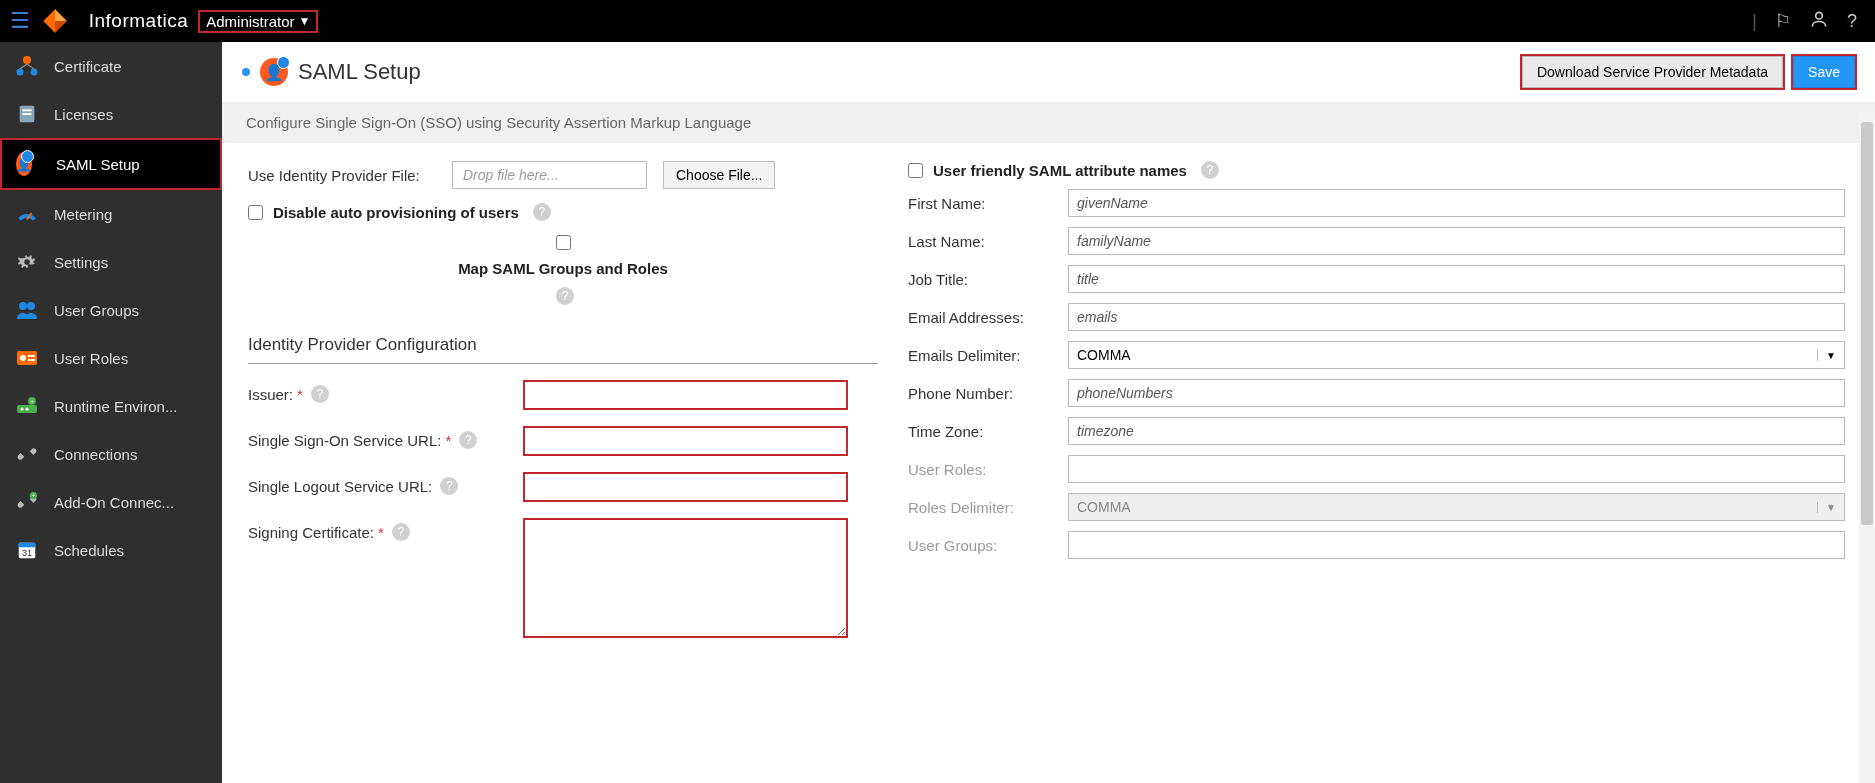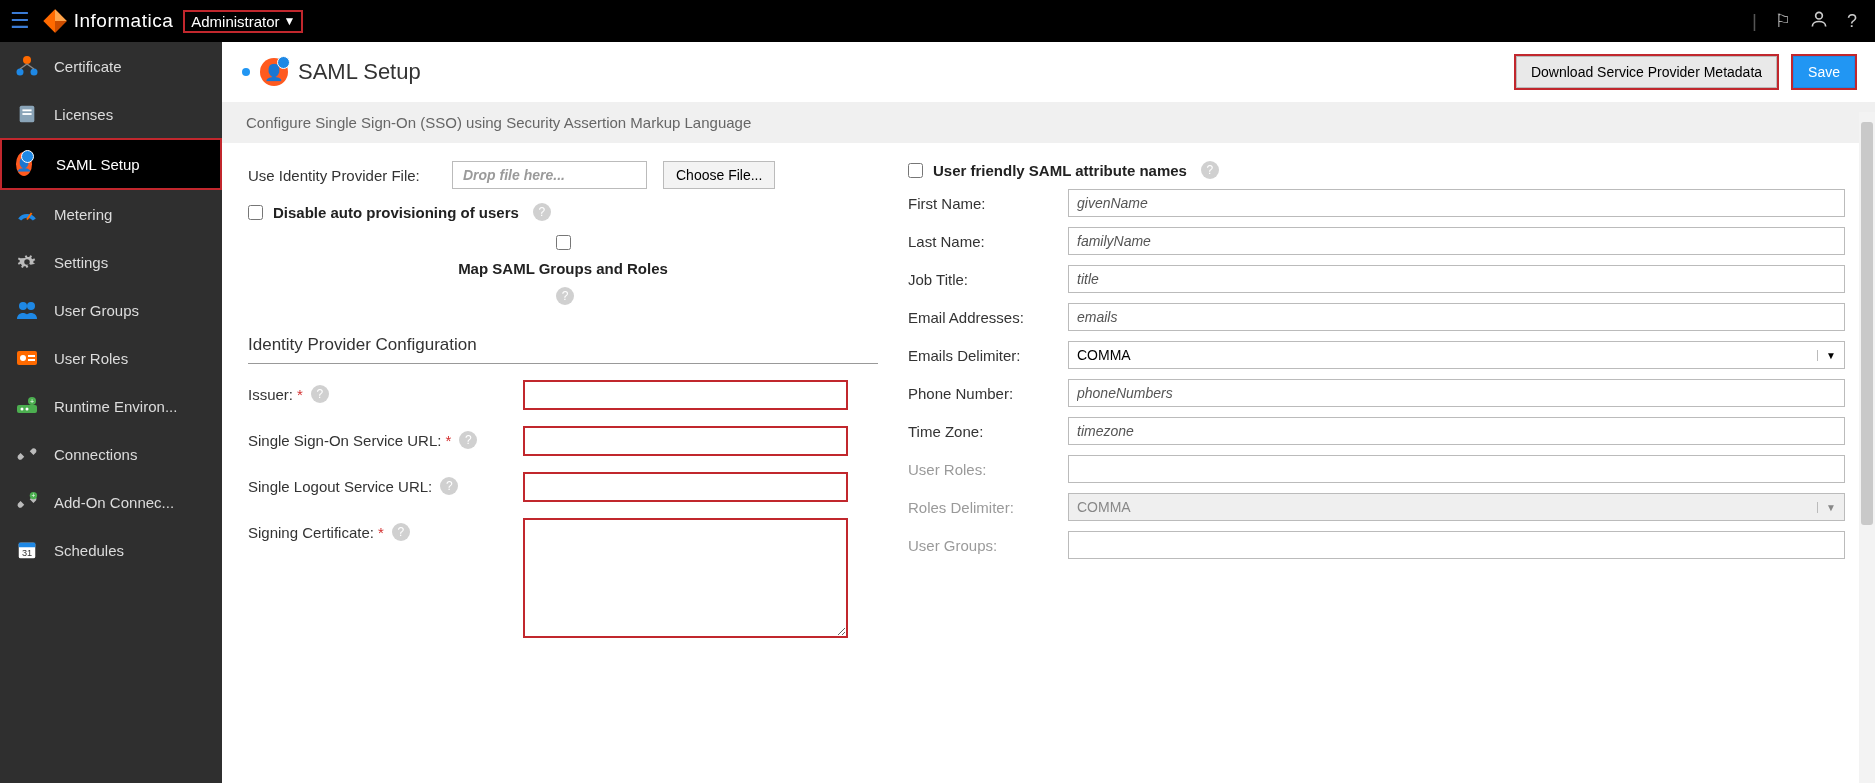--- a/index.html
+++ b/index.html
@@ -2,21 +2,21 @@
 <html><head>
 <meta charset="utf-8">
 <style>
   * { box-sizing: border-box; margin: 0; padding: 0; font-family: -apple-system, BlinkMacSystemFont, "Segoe UI", Arial, sans-serif; }
   html, body { height: 100%; }
   body { display: flex; flex-direction: column; overflow: hidden; background: #fff; }
 
   
   .topbar { background: #000; height: 42px; display: flex; align-items: center; padding: 0 10px; color: #fff; font-size: 19px; }
   .topbar .hamburger { color: #3a7bd5; font-size: 22px; margin-right: 12px; cursor: pointer; }
-  .logo-wrap { display: flex; align-items: center; gap: 6px; }
+  .logo-wrap { display: flex; align-items: center; gap: 21px; }
   .logo-mark svg { display:block; }
   .logo-text { font-weight: 300; letter-spacing: 0.5px; }
   .app-switch { margin-left: 10px; border: 2px solid #c1272d; padding: 1px 6px; display: flex; align-items: center; gap: 4px; font-size: 15px; }
   .app-switch .chev { font-size: 12px; }
   .topbar-right { margin-left: auto; display: flex; align-items: center; gap: 18px; padding-right: 8px; }
   .topbar-icon { color: #ccc; cursor: pointer; font-size: 18px; }
 
   
   .body-row { flex: 1; display: flex; min-height: 0; }
 
@@ -24,33 +24,33 @@
   .side-item { display: flex; align-items: center; gap: 14px; padding: 12px 14px; font-size: 15px; cursor: pointer; white-space: nowrap; overflow: hidden; text-overflow: ellipsis; }
   .side-item.active { background: #000; color: #fff; border: 2px solid #c1272d; }
   .side-icon { width: 26px; height: 24px; display: flex; align-items: center; justify-content: center; font-size: 18px; }
 
   .content { flex: 1; display: flex; flex-direction: column; min-width: 0; background:#fff; }
   .page-header { display: flex; align-items: center; padding: 14px 20px 14px 20px; }
   .dirty-dot { width: 8px; height: 8px; border-radius: 50%; background: #2196f3; margin-right: 10px; }
   .page-icon { width: 28px; height: 28px; border-radius: 50%; background: #ff5a1f; display:flex;align-items:center;justify-content:center;color:#fff;font-size:16px;margin-right:10px;position:relative; }
   .page-icon::after { content:''; position:absolute; right:-2px; top:-2px; width:11px;height:11px;border-radius:50%;background:#1e88e5;border:1px solid #fff; }
   .page-title { font-size: 22px; font-weight: 400; color:#333; }
-  .page-actions { margin-left: auto; display: flex; gap: 16px; }
+  .page-actions { margin-left: auto; display: flex; gap: 10px; }
   .btn { border: 1px solid #bbb; padding: 7px 14px; font-size: 14px; cursor: pointer; background:#e9e9e9; }
   .btn.highlight { outline: 2px solid #c1272d; outline-offset: 0; }
   .btn-primary { background: #2196f3; color: #fff; border-color: #1e88e5; }
 
   .subhead { padding: 12px 24px; color: #666; font-size: 15px; background:#f0f0f0; }
 
   .panel { flex: 1; overflow: auto; padding: 18px 0 18px 26px; display:flex; gap: 30px; }
   .colL { flex: 0 0 630px; }
   .colR { flex: 1; padding-right: 30px; position:relative; }
 
   .row-inline { display:flex; align-items:center; gap: 16px; margin-bottom: 10px; }
-  .drop-target { border: 1px solid #bbb; padding: 5px 10px; width: 195px; color:#9a9a9a; font-style:italic; font-size:14px;font-weight:bold; }
+  .drop-target { border: 1px solid #bbb; padding: 5px 10px; width: 195px; color:#9a9a9a; font-style:italic; font-size:14px; }
   .file-btn { border:1px solid #bbb; background:#f3f3f3; padding:5px 12px; font-size:14px; cursor:pointer; }
 
   .chk-row { display:flex; align-items:center; gap: 10px; margin: 14px 0 4px 0; }
   .chk { width:15px; height:15px; }
   .chk-label { font-size: 15px; font-weight: 600; color:#222; }
   .help { width:18px;height:18px;border-radius:50%;background:#d0d0d0;color:#fff;display:inline-flex;align-items:center;justify-content:center;font-size:12px;cursor:default;margin-left:4px; }
 
   .section-title { font-size: 17px; font-weight:400; color:#333; margin-top: 30px; padding-bottom: 8px; border-bottom: 1px solid #999; }
 
   .form-row { display:flex; align-items:flex-start; margin-top: 16px; }

